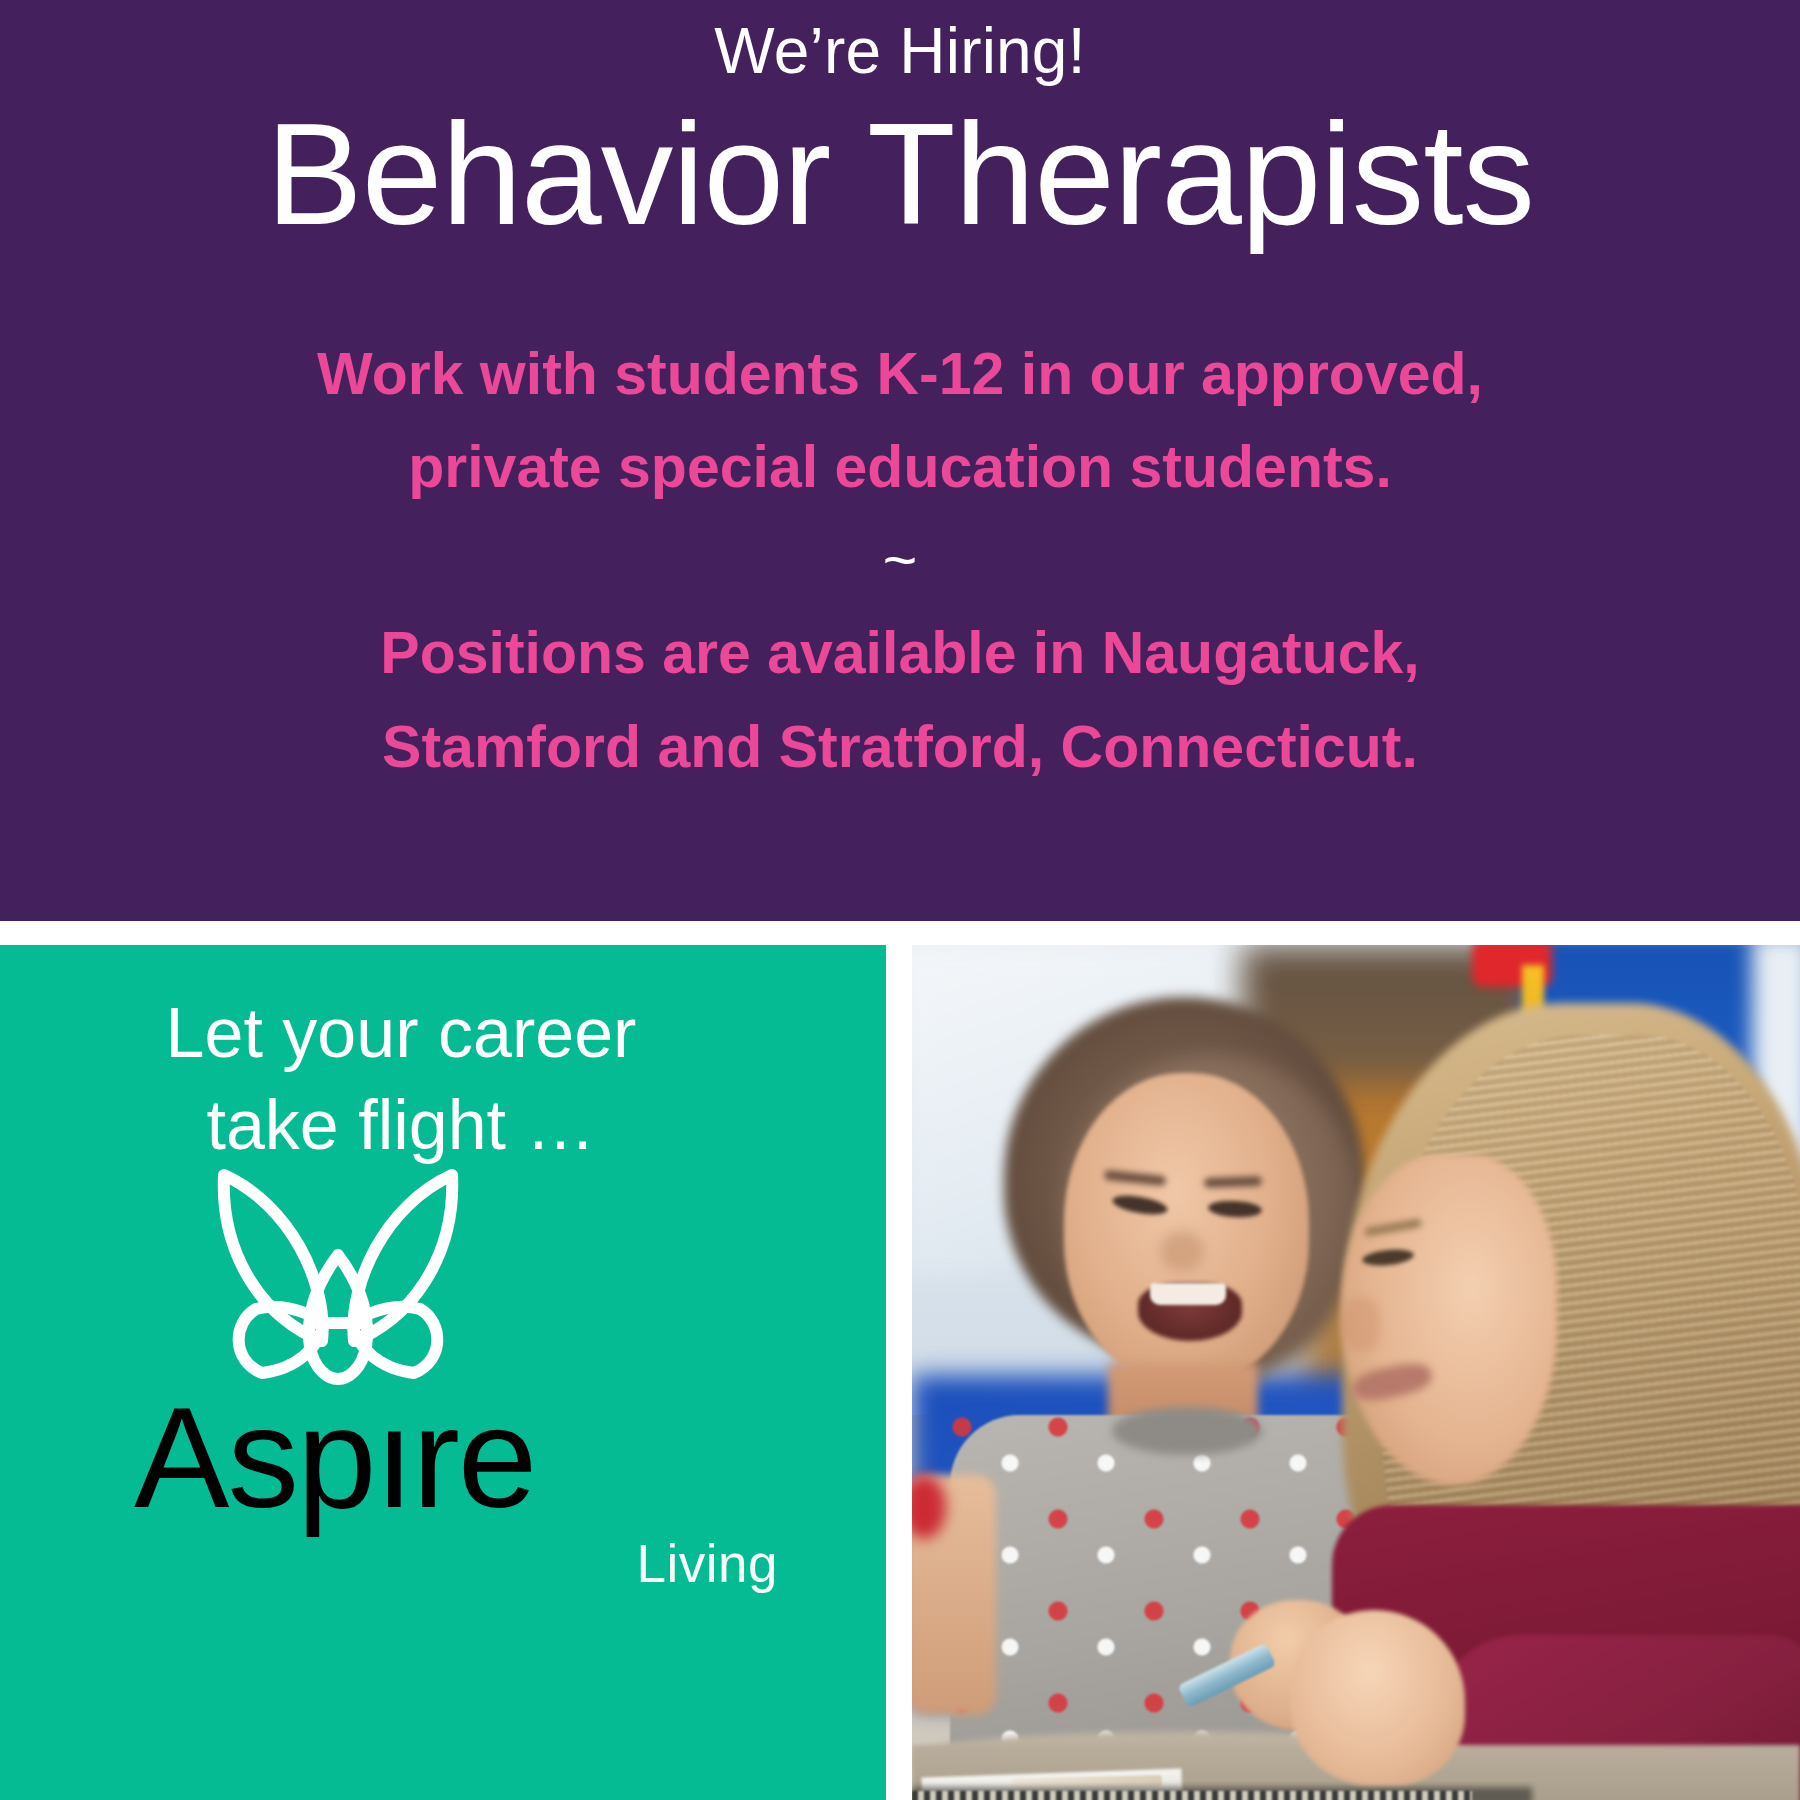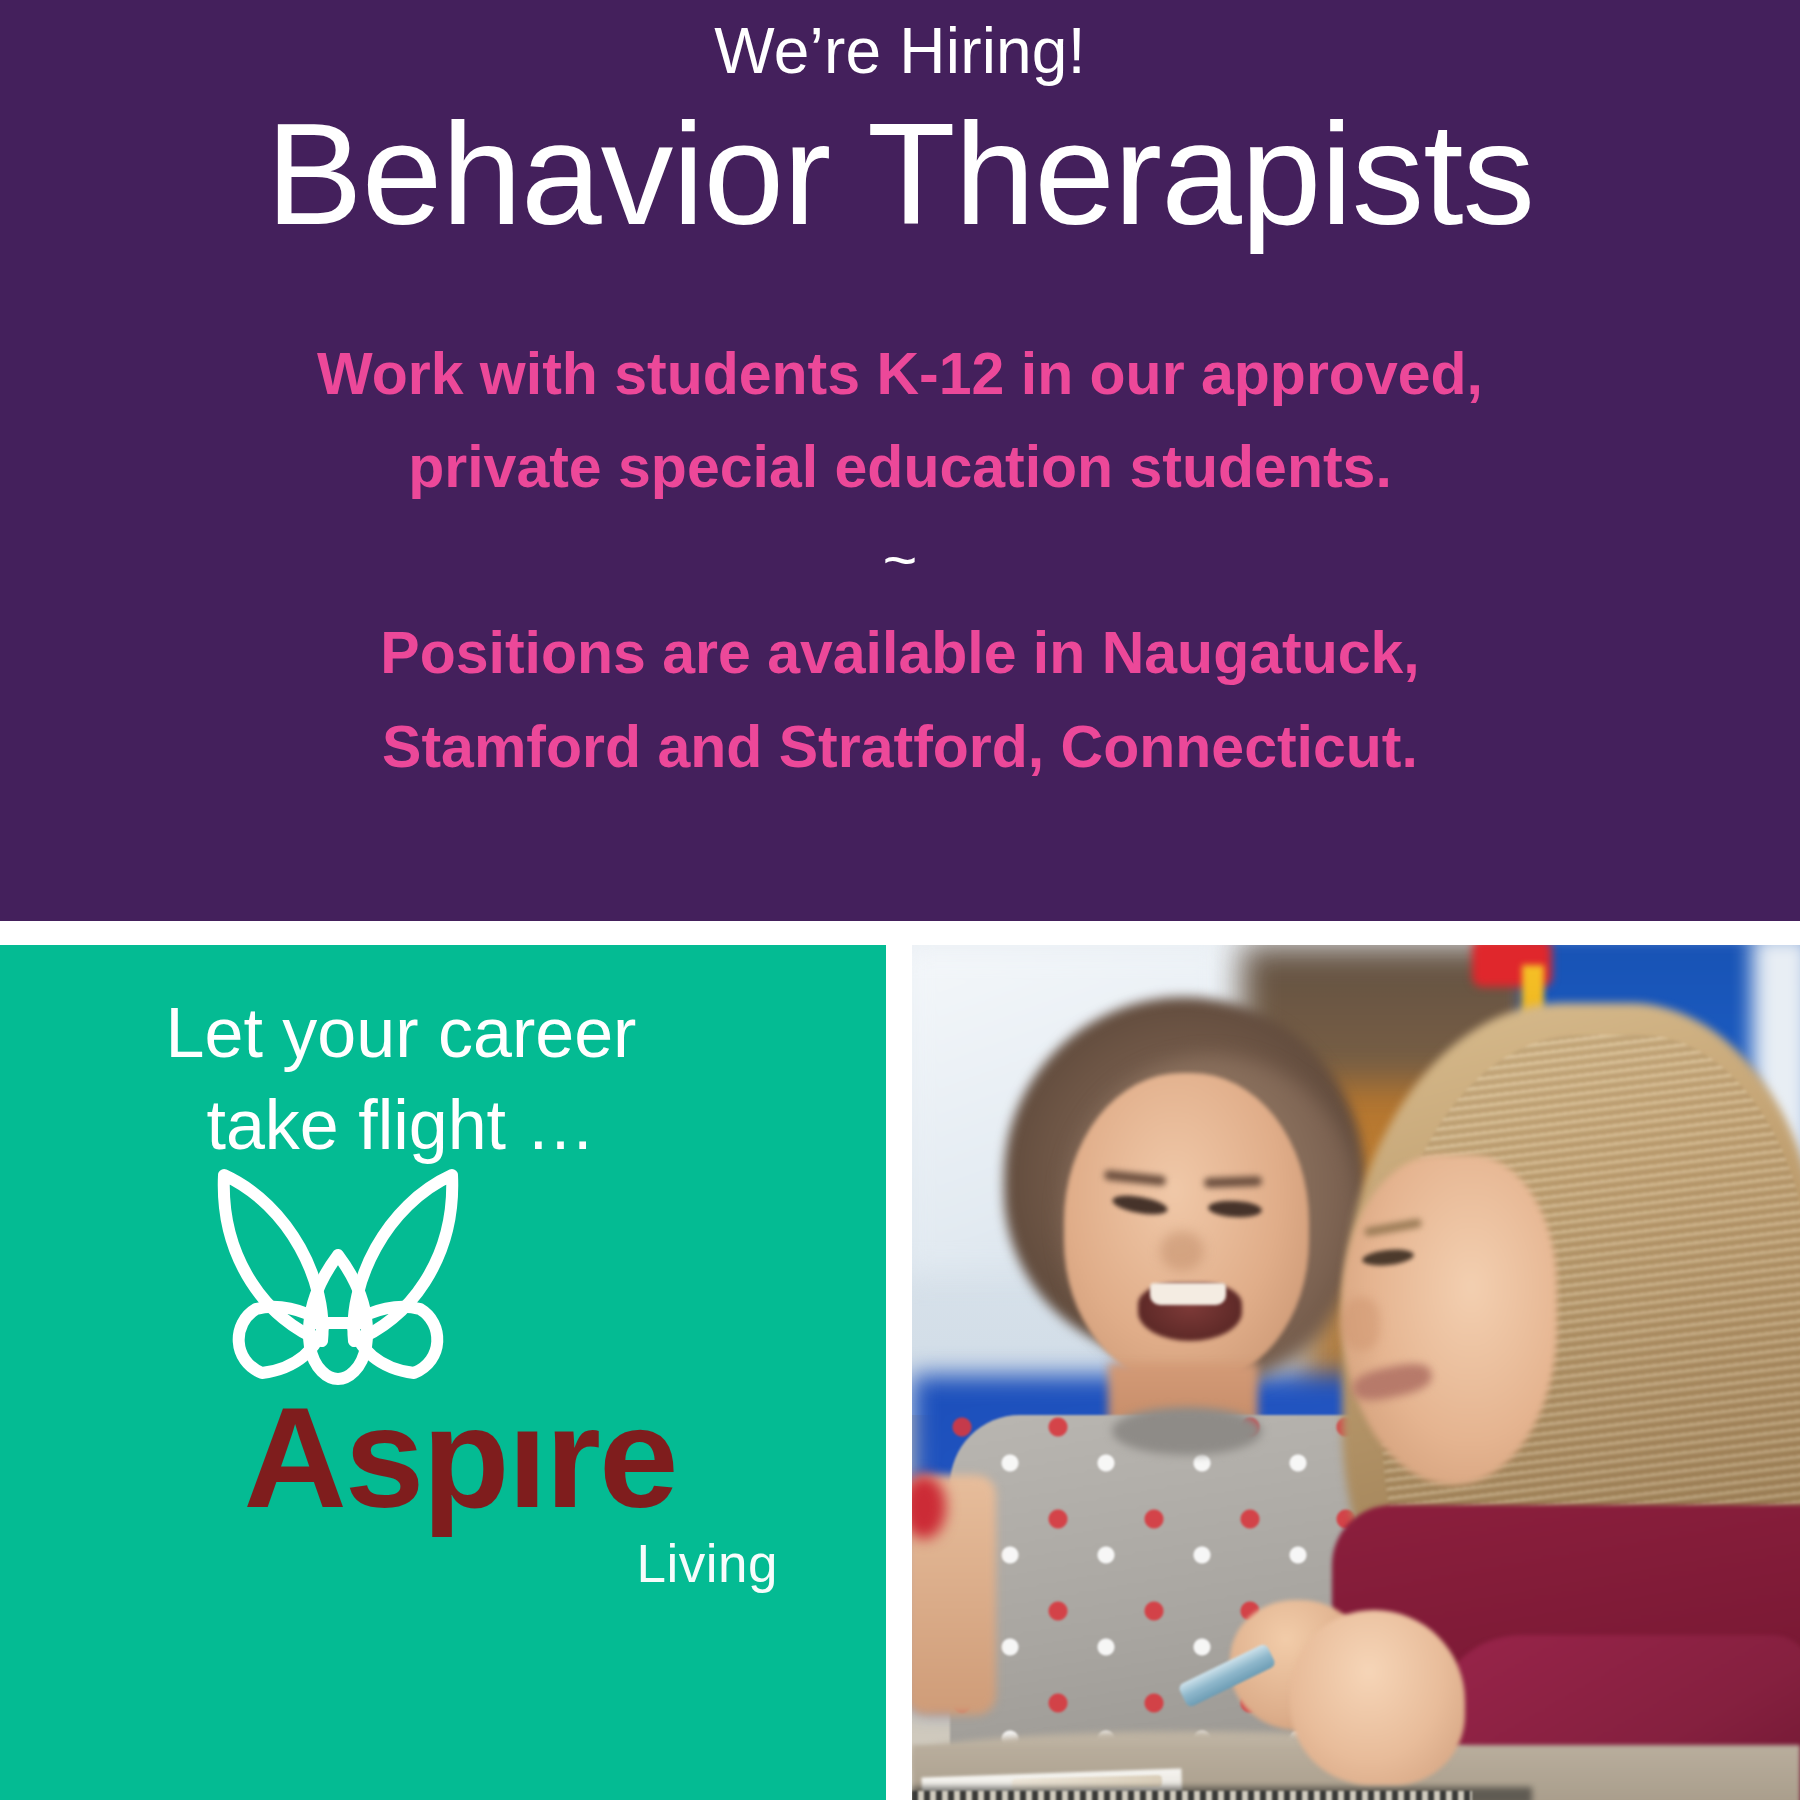--- a/index.html
+++ b/index.html
@@ -124,25 +124,25 @@
   .butterfly {
     display: block;
     margin: 0 auto 0 84px;
     width: 256px;
     height: 222px;
   }
 
   .wordmark {
     font-size: 143px;
     line-height: 0.96;
-    font-weight: 700;
+    font-weight: 400;
     letter-spacing: -2px;
-    color: #7f1d1d;
+    color: #000000;
     margin: 4px 0 0 0;
-    text-align: center;
+    text-align: left;
     padding-left: 8px;
   }
 
   .sub-lockup {
     text-align: right;
     padding-right: 8px;
     margin-top: 6px;
   }
 
   .sub-line {

